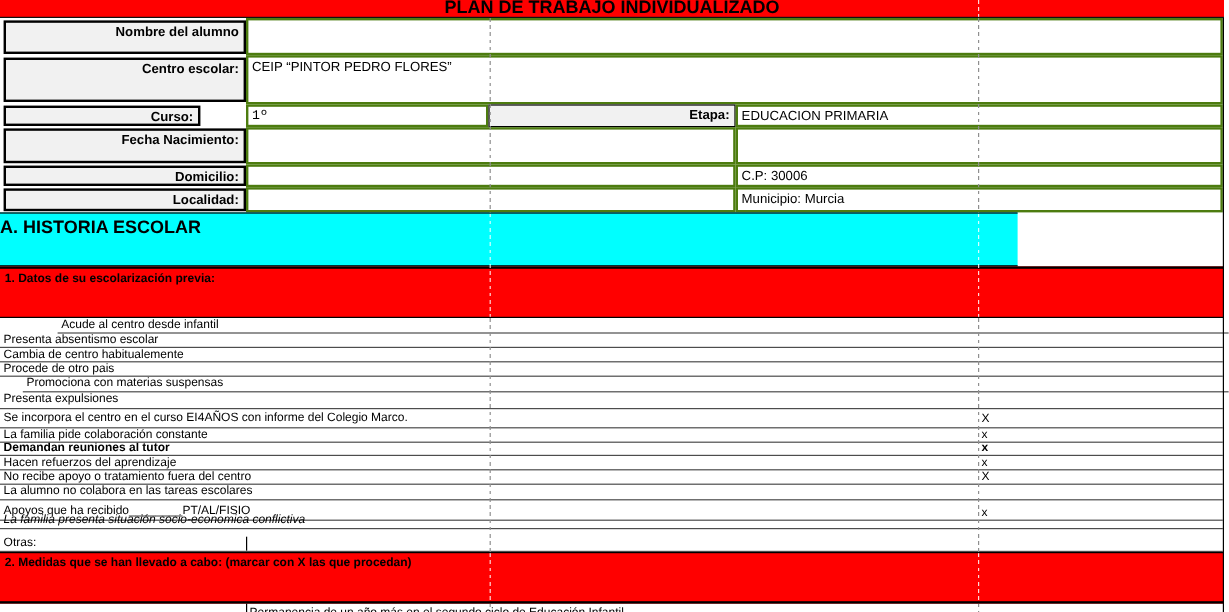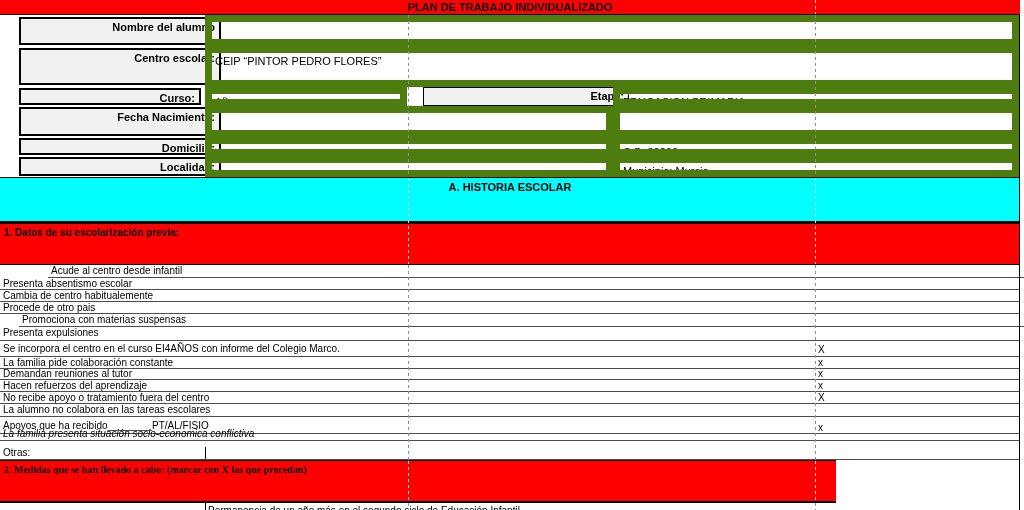--- a/index.html
+++ b/index.html
@@ -5,24 +5,24 @@
   html,body{margin:0;padding:0;background:#fff;}
   #sheet{
     position:relative;
     width:1024px;height:510px;
     overflow:hidden;
     background:#ffffff;
     font-family:"Liberation Sans", sans-serif;
     color:#000;
   }
   .cell{position:absolute;box-sizing:border-box;font-size:11px;line-height:12px;overflow:hidden;white-space:nowrap;}
-  .labelcell{background:#F1F1F1;border:2px solid #000;font-weight:bold;text-align:right;padding:2px 4px 0 2px;margin-left:16px;}
+  .labelcell{background:#F1F1F1;border:2px solid #000;font-weight:bold;text-align:right;padding:2px 4px 0 2px;}
   .labelcell.thin{border-width:1px;}
-  .valuecell{border:7px solid #4d7c0f;padding:2px 0 0 3px;background:transparent;}
-  .band{position:absolute;box-sizing:border-box;font-weight:bold;font-size:11px;overflow:hidden;white-space:nowrap;}
+  .valuecell{border:2px solid #4d7c0f;padding:2px 0 0 3px;background:transparent;}
+  .band{position:absolute;box-sizing:border-box;font-weight:bold;font-size:15px;overflow:hidden;white-space:nowrap;}
   .band.red{background:#FF0000;}
   .band.cyan{background:#00FFFF;}
   .titleband{text-align:center;line-height:14px;border-bottom:1px solid #111;}
   .sectionband{padding:3px 0 0 4px;font-size:10px;}
   .clrow{position:absolute;box-sizing:border-box;left:0;width:1019px;border-bottom:1px solid #4d4d4d;font-size:10px;padding-left:3px;overflow:hidden;white-space:nowrap;}
   .clmark{position:absolute;left:818px;top:0;font-size:10px;}
   .divider205{position:absolute;left:205px;top:0;bottom:0;width:0;border-left:1px solid #000;}
   .vdash{position:absolute;width:1px;z-index:4;background-image:repeating-linear-gradient(to bottom,#8f8f8f 0,#8f8f8f 3px,transparent 3px,transparent 6px);}
   .vdash.white{z-index:5;background-image:repeating-linear-gradient(to bottom,rgba(255,255,255,.85) 0,rgba(255,255,255,.85) 3px,transparent 3px,transparent 6px);}
   .redge{position:absolute;left:1019px;top:15px;width:1px;height:495px;background:#000;z-index:3;}
@@ -32,38 +32,38 @@
 <body>
 
 <div id="sheet">
 
   <div class="band red titleband" style="left:0;top:0;width:1020px;height:15px;">
     <span>PLAN DE TRABAJO INDIVIDUALIZADO</span>
   </div>
 
   <div class="cell labelcell" style="left:3px;top:17px;width:202px;height:28px;">Nombre del alumno</div>
   <div class="cell labelcell" style="left:3px;top:48px;width:202px;height:37px;">Centro escolar:</div>
-  <div class="cell labelcell" style="left:3px;top:88px;width:182px;height:17px;">Curso:</div>
+  <div class="cell labelcell" style="left:3px;top:88px;width:164px;height:17px;">Curso:</div>
   <div class="cell labelcell" style="left:3px;top:107px;width:202px;height:29px;">Fecha Nacimiento:</div>
   <div class="cell labelcell" style="left:3px;top:138px;width:202px;height:17px;">Domicilio:</div>
   <div class="cell labelcell" style="left:3px;top:157px;width:202px;height:19px;">Localidad:</div>
 
   <div class="cell valuecell" style="left:205px;top:15px;width:814px;height:31px;"></div>
   <div class="cell valuecell" style="left:205px;top:46px;width:814px;height:41px;">CEIP “PINTOR PEDRO FLORES”</div>
   <div class="cell valuecell" style="left:205px;top:87px;width:202px;height:19px;font-family:Liberation Mono, monospace;">1º</div>
   <div class="cell labelcell thin" style="left:407px;top:87px;width:206px;height:19px;">Etapa:</div>
   <div class="cell valuecell" style="left:613px;top:87px;width:406px;height:19px;">EDUCACION PRIMARIA</div>
   <div class="cell valuecell" style="left:205px;top:106px;width:408px;height:31px;"></div>
   <div class="cell valuecell" style="left:613px;top:106px;width:406px;height:31px;"></div>
   <div class="cell valuecell" style="left:205px;top:137px;width:408px;height:19px;"></div>
   <div class="cell valuecell" style="left:613px;top:137px;width:406px;height:19px;">C.P: 30006</div>
   <div class="cell valuecell" style="left:205px;top:156px;width:408px;height:21px;"></div>
   <div class="cell valuecell" style="left:613px;top:156px;width:406px;height:21px;">Municipio: Murcia</div>
 
-  <div class="band cyan" style="left:0;top:177px;width:1020px;height:45px;border-top:1px solid #000;border-bottom:1px solid #000;text-align:center;padding-top:3px;">
+  <div class="band cyan" style="left:0;top:177px;width:848px;height:45px;border-top:1px solid #000;border-bottom:1px solid #000;text-align:left;padding-top:3px;">
     <span>A. HISTORIA ESCOLAR</span>
   </div>
 
   <div class="band red sectionband" style="left:0;top:222px;width:1020px;height:43px;border-top:2px solid #000;border-bottom:1px solid #000;">
     <span>1. Datos de su escolarización previa:</span>
   </div>
 
   <div class="clrow" style="top:265px;height:13px;line-height:12px;margin-left:48px;">
     <span>Acude al centro desde infantil</span>
     <span class="clmark"></span>
@@ -89,21 +89,21 @@
     <span class="clmark"></span>
   </div>
   <div class="clrow" style="top:341px;height:16px;line-height:13px;padding-top:1px;">
     <span>Se incorpora el centro en el curso EI4AÑOS con informe del Colegio Marco.</span>
     <span class="clmark" style="top:2px;">X</span>
   </div>
   <div class="clrow" style="top:357px;height:12px;line-height:11px;">
     <span>La familia pide colaboración constante</span>
     <span class="clmark">x</span>
   </div>
-  <div class="clrow" style="top:369px;height:11px;line-height:10px;">
+  <div class="clrow" style="top:369px;height:11px;line-height:10px;font-weight:bold;">
     <span>Demandan reuniones al tutor</span>
     <span class="clmark">x</span>
   </div>
   <div class="clrow" style="top:380px;height:12px;line-height:11px;">
     <span>Hacen refuerzos del aprendizaje</span>
     <span class="clmark">x</span>
   </div>
   <div class="clrow" style="top:392px;height:12px;line-height:11px;">
     <span>No recibe apoyo o tratamiento fuera del centro</span>
     <span class="clmark">X</span>
@@ -119,21 +119,21 @@
   <div class="clrow" style="top:428px;height:13px;line-height:12px;font-style:italic;">
     <span>La familia presenta situación socio-economica conflictiva</span>
     <span class="clmark"></span>
   </div>
   <div class="clrow" style="top:447px;height:13px;line-height:12px;">
     <span>Otras:</span>
     <span class="divider205"></span>
     <span class="clmark"></span>
   </div>
 
-  <div class="band red sectionband" style="left:0;top:460px;width:836px;height:43px;border-top:1px solid #000;border-bottom:2px solid #000;font-family:Liberation Serif, serif;">
+  <div class="band red sectionband" style="left:0;top:460px;width:1020px;height:43px;border-top:1px solid #000;border-bottom:2px solid #000;">
     <span>2. Medidas que se han llevado a cabo: (marcar con X las que procedan)</span>
   </div>
 
   <div class="partialrow">
     <span>Permanencia de un año más en el segundo ciclo de Educación Infantil</span>
   </div>
 
   <div class="redge"></div>
 
   <div class="vdash" style="left:408px;top:15px;height:162px;"></div>

